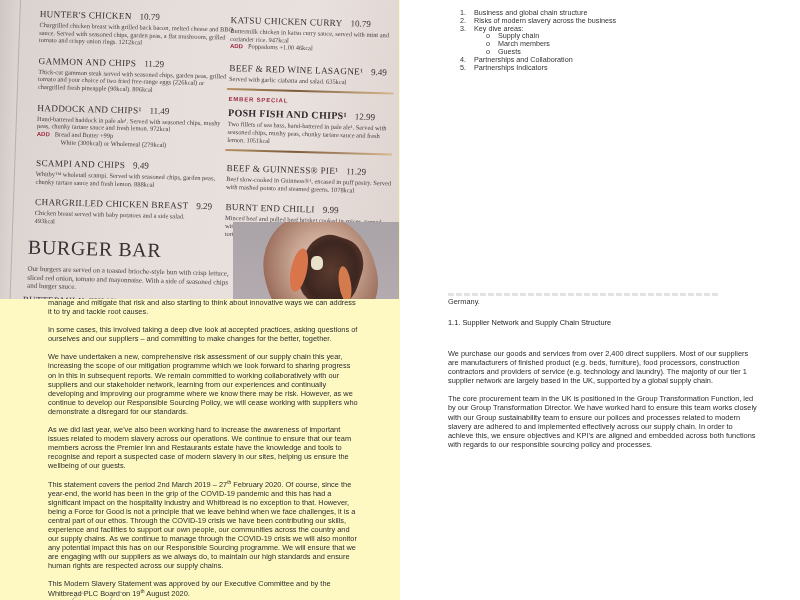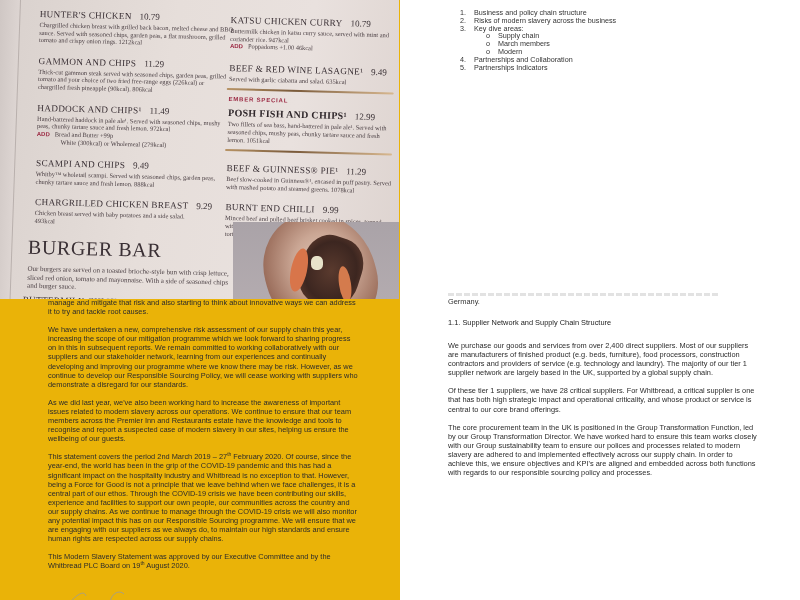--- a/index.html
+++ b/index.html
@@ -1,38 +1,38 @@
 <!DOCTYPE html>
 <html><head>
 <meta charset="utf-8">
 <style>
   html, body { margin:0; padding:0; }
   body { width:800px; height:600px; position:relative; overflow:hidden; background:#ffffff; font-family:"Liberation Sans", sans-serif; }
-  .doc-left { position:absolute; left:0; top:0; width:400px; height:600px; background:#eab308; }
+  .doc-left { position:absolute; left:0; top:0; width:400px; height:600px; background:#fef9c3; }
   .doc-right { position:absolute; left:400px; top:0; width:400px; height:600px; background:#fff; }
   .doc-text { font-family:"Liberation Sans", sans-serif; font-size:7.4px; line-height:9.1px; color:#2b2b2b; }
   .doc-left .body { position:absolute; left:48px; top:292px; width:310px; }
   .doc-left .body p { margin:0 0 9px 0; }
   sup { font-size:5px; line-height:0; vertical-align:super; }
   .signature { position:absolute; left:50px; top:590px; width:100px; height:12px; }
   .signature svg { display:block; }
 
   
   .doc-right .toplist { position:absolute; left:48px; top:9px; width:320px; }
   .toplist .lead { height:4px; overflow:hidden; color:#777; font-size:7px; line-height:8px; margin-left:-6px; position:absolute; top:-7px; width:200px;}
   .toplist ol { margin:0; padding:0; list-style:none; }
   .toplist li { position:relative; padding-left:26px; height:7.8px; line-height:7.8px; font-size:7.2px; color:#333; }
   .toplist li .num { position:absolute; left:12px; }
   .toplist li.sub { padding-left:50px; }
   .toplist li.sub .num { left:38px; }
   .doc-right .germany { position:absolute; left:48px; top:297px; font-size:7.4px; color:#333; }
   .doc-right .cut2 { position:absolute; left:48px; top:293px; width:270px; height:3px; background:repeating-linear-gradient(90deg,#d6d6d6 0 6px,#fff 6px 8px); opacity:.7; }
   .doc-right .heading { position:absolute; left:48px; top:318px; font-size:7.4px; font-weight:normal; color:#222; }
   .doc-right .body { position:absolute; left:48px; top:341px; width:310px; }
-  .doc-right .body p { margin:0 0 9px 0; }
+  .doc-right .body p { margin:8px 0 9px 0; }
 
   
   .menu-photo { position:absolute; left:0; top:0; width:399px; height:299px; overflow:hidden;
      background:linear-gradient(100deg,#d9d1cd 0%,#e6deda 40%,#e9e1de 70%,#ddd3cf 100%); }
   .menu-photo .edge { position:absolute; left:0; top:0; width:20px; height:299px; background:linear-gradient(90deg,#cfc7c4,#ddd5d2); border-right:1px solid #b9b0ad; transform:skewX(-2deg); transform-origin:top left; }
   .menu-col { position:absolute; font-family:"Liberation Serif", serif; color:#3b3236; }
   .menu-col .item { margin-bottom:6px; }
   .menu-col .title { font-size:9.2px; letter-spacing:0.3px; text-transform:uppercase; color:#3a3035; }
   .menu-col .price { margin-left:8px; font-size:9px; }
   .menu-col .desc { font-size:6.4px; line-height:7.6px; color:#4a3f43; }
@@ -52,52 +52,52 @@
   .burger-photo .tomato { position:absolute; left:58px; top:26px; width:16px; height:44px; background:#d8754a; border-radius:50%; transform:rotate(12deg); }
   .burger-photo .lettuce { position:absolute; left:78px; top:34px; width:12px; height:14px; background:#e7e2c9; border-radius:40%; }
   .burger-photo .tomato2 { position:absolute; left:106px; top:44px; width:12px; height:36px; background:#d47b4d; border-radius:50%; transform:rotate(-8deg); }
 </style>
 </head>
 <body>
 
 <div class="doc-left">
   <div class="body doc-text">
     <p style="margin-top:6px;">manage and mitigate that risk and also starting to think about innovative ways we can address it to try and tackle root causes.</p>
+    <p>In some cases, this involved taking a deep dive look at accepted practices, asking questions of ourselves and our suppliers – and committing to make changes for the better, together.</p>
     <p>We have undertaken a new, comprehensive risk assessment of our supply chain this year, increasing the scope of our mitigation programme which we look forward to sharing progress on in this in subsequent reports. We remain committed to working collaboratively with our suppliers and our stakeholder network, learning from our experiences and continually developing and improving our programme where we know there may be risk.  However, as we continue to develop our Responsible Sourcing Policy, we will cease working with suppliers who demonstrate a disregard for our standards.</p>
     <p>As we did last year, we've also been working hard to increase the awareness of important issues related to modern slavery across our operations.  We continue to ensure that our team members across the Premier Inn and Restaurants estate have the knowledge and tools to recognise and report a suspected case of modern slavery in our sites, helping us ensure the wellbeing of our guests.</p>
     <p><span>This statement covers the period 2nd March 2019 – 27</span><sup>th</sup><span> February 2020. Of course, since the year-end, the world has been in the grip of the COVID-19 pandemic and this has had a significant impact on the hospitality industry and Whitbread is no exception to that. However, being a Force for Good is not a principle that we leave behind when we face challenges, it is a central part of our ethos. Through the COVID-19 crisis we have been contributing our skills, experience and facilities to support our own people, our communities across the country and our supply chains. As we continue to manage through the COVID-19 crisis we will also monitor any potential impact this has on our Responsible Sourcing programme. We will ensure that we are engaging with our suppliers as we always do, to maintain our high standards and ensure human rights are respected across our supply chains.</span></p>
     <p><span>This Modern Slavery Statement was approved by our Executive Committee and by the Whitbread PLC Board on 19</span><sup>th</sup><span> August 2020.</span></p>
   </div>
   <div class="signature">
     <svg width="100" height="12" viewBox="0 0 100 12">
         <path d="M20 12 C 28 4, 34 0, 36 6 M60 12 C 62 2, 70 0, 74 4" stroke="#9a9a9a" stroke-width="0.8" fill="none"></path>
       </svg>
   </div>
 </div>
 
 <div class="doc-right">
   <div class="toplist">
     <div class="lead">————————————</div>
     <ol>
-      <li><span class="num">1.</span><span>Business and policy chain structure</span></li>
+      <li><span class="num">1.</span><span>Business and global chain structure</span></li>
       <li><span class="num">2.</span><span>Risks of modern slavery across the business</span></li>
       <li><span class="num">3.</span><span>Key dive areas:</span></li>
       <li class="sub"><span class="num">o</span><span>Supply chain</span></li>
       <li class="sub"><span class="num">o</span><span>March members</span></li>
-      <li class="sub"><span class="num">o</span><span>Modern</span></li>
+      <li class="sub"><span class="num">o</span><span>Guests</span></li>
       <li><span class="num">4.</span><span>Partnerships and Collaboration</span></li>
       <li><span class="num">5.</span><span>Partnerships Indicators</span></li>
     </ol>
   </div>
   <div class="cut2"></div>
   <div class="germany doc-text">Germany.</div>
   <div class="heading">1.1.  Supplier Network and Supply Chain Structure</div>
   <div class="body doc-text">
     <p>We purchase our goods and services from over 2,400 direct suppliers.  Most of our suppliers are manufacturers of finished product (e.g. beds, furniture), food processors, construction contractors and providers of service (e.g. technology and laundry). The majority of our tier 1 supplier network are largely based in the UK, supported by a global supply chain.</p>
-    <p>Of these tier 1 suppliers, we have 28 critical suppliers. For Whitbread, a critical supplier is one that has both high strategic impact and operational criticality, and whose product or service is central to our core brand offerings.</p>
     <p>The core procurement team in the UK is positioned in the Group Transformation Function, led by our Group Transformation Director. We have worked hard to ensure this team works closely with our Group sustainability team to ensure our polices and processes related to modern slavery are adhered to and implemented effectively across our supply chain. In order to achieve this, we ensure objectives and KPI's are aligned and embedded across both functions with regards to our responsible sourcing policy and processes.</p>
   </div>
 </div>
 
 <div class="menu-photo">
   <div class="edge"></div>
 
   <div class="menu-col col-a">
     <div class="item">
       <span class="title">HUNTER'S CHICKEN</span><span class="price">10.79</span>

